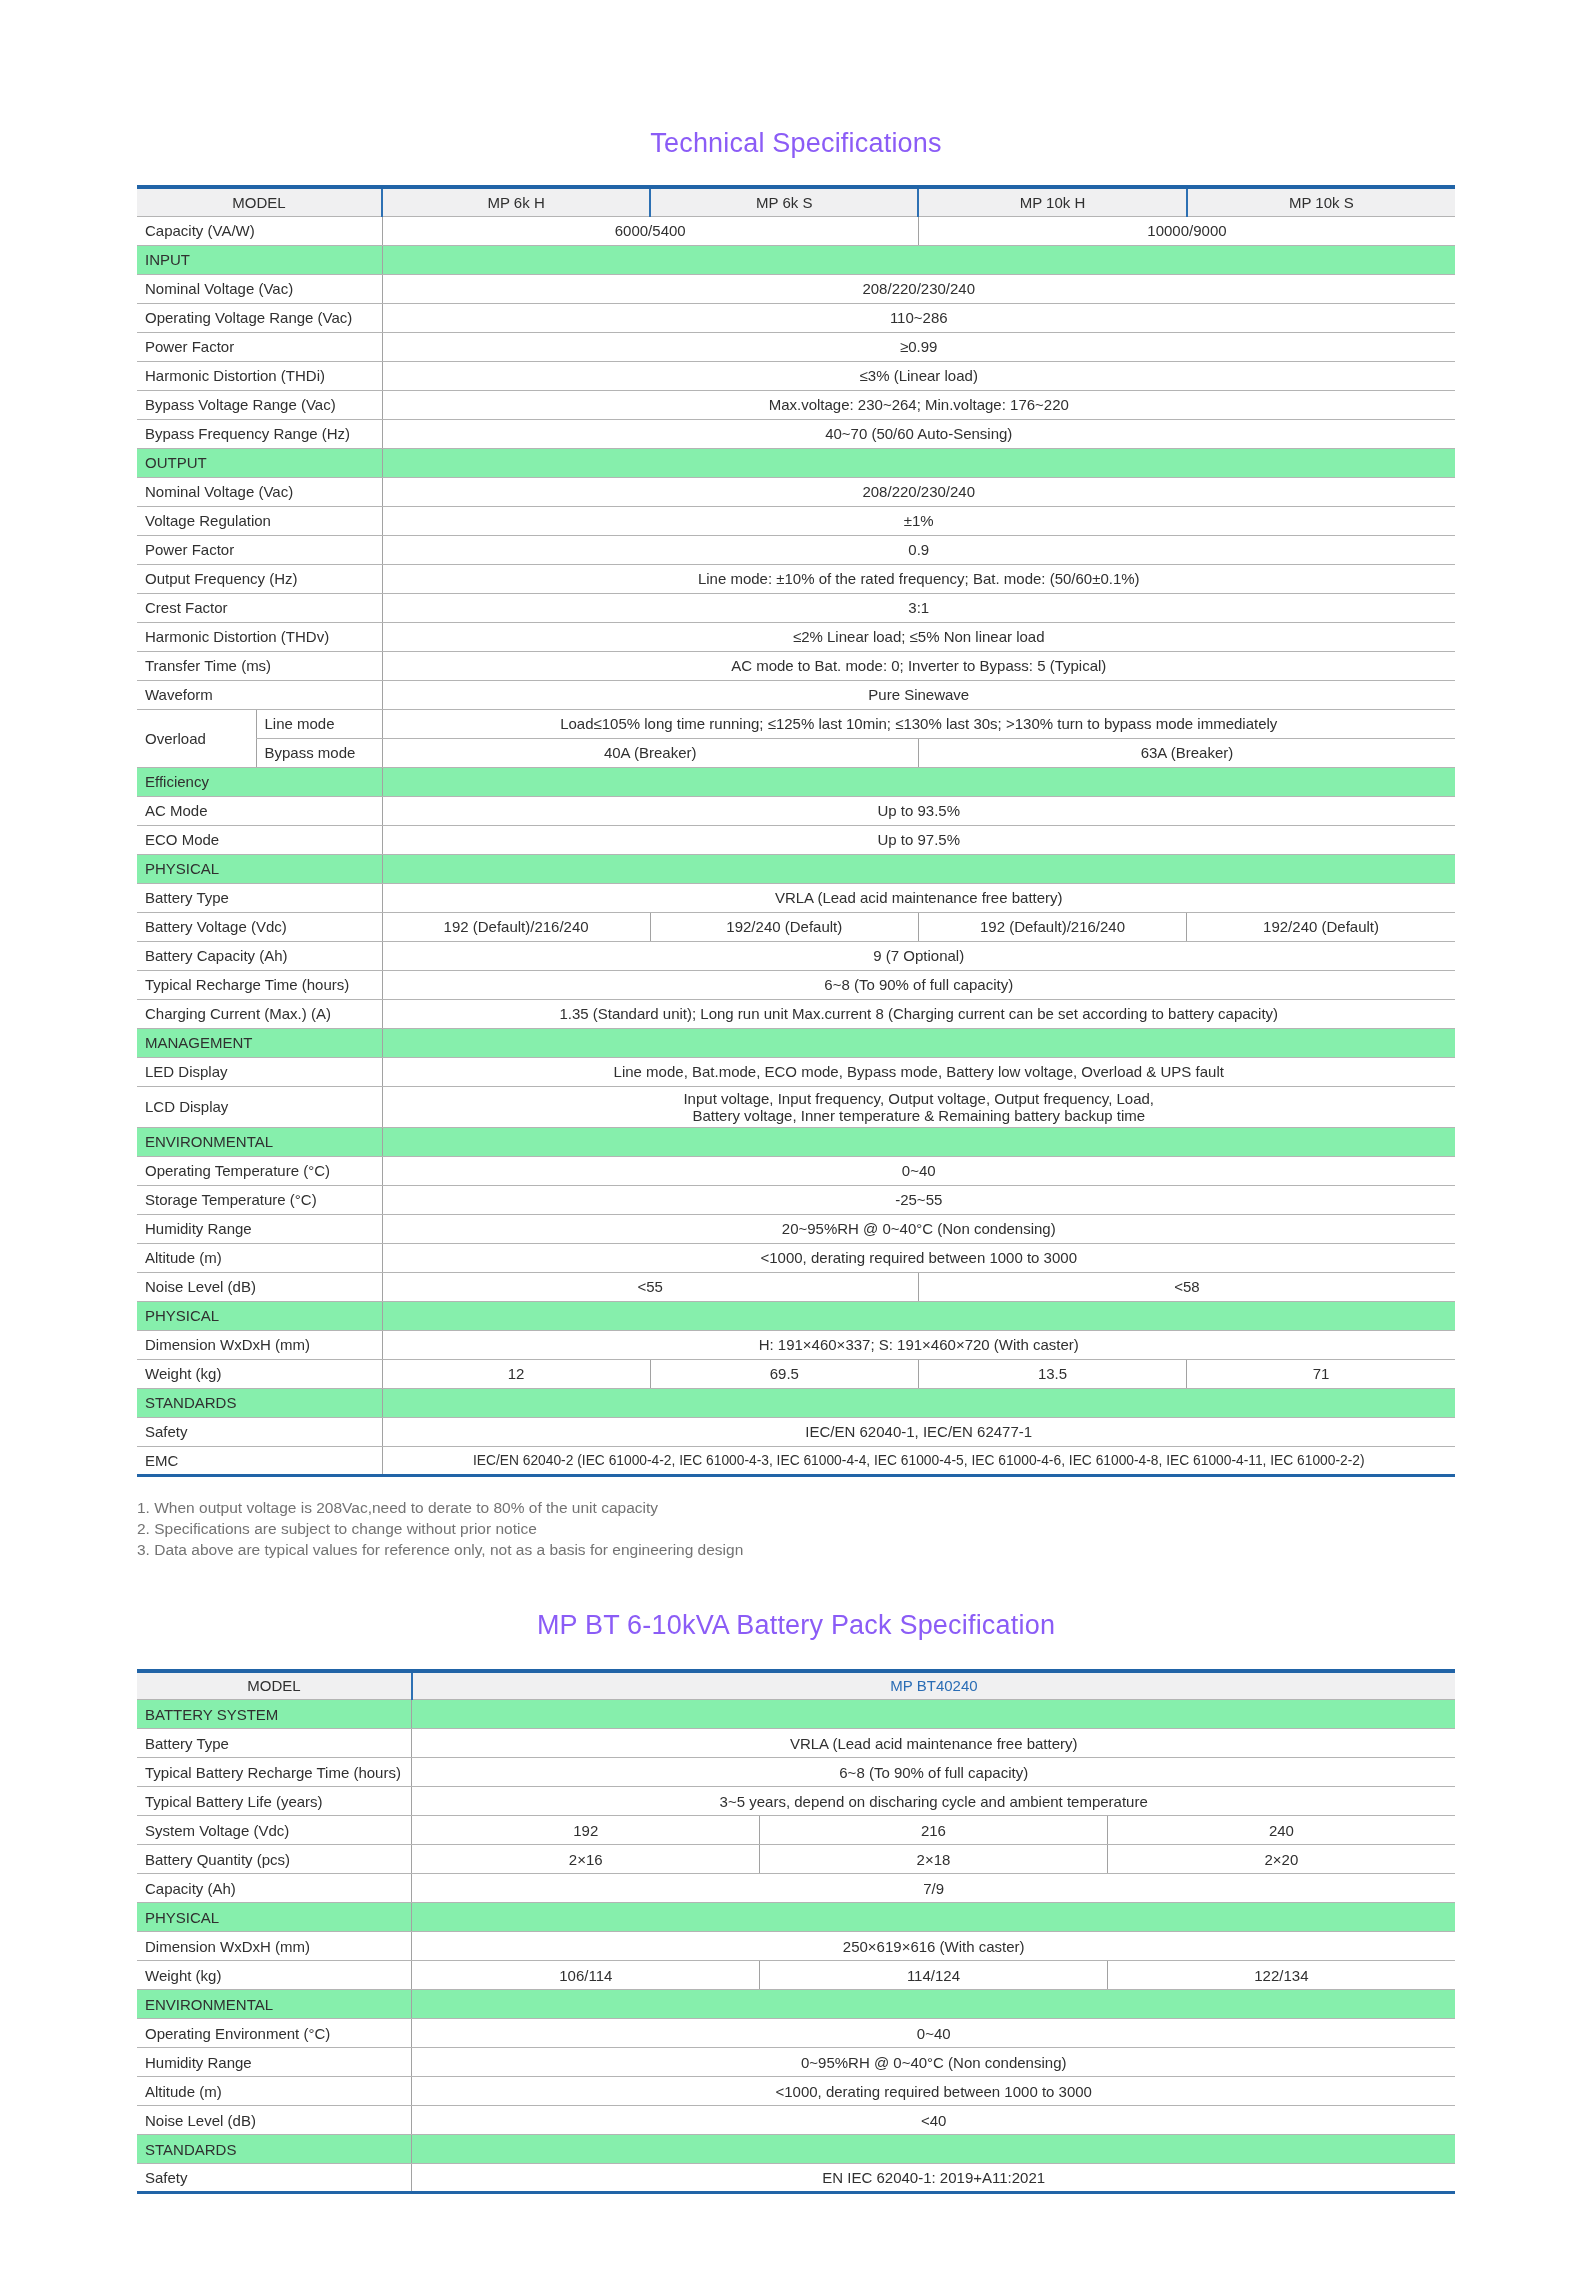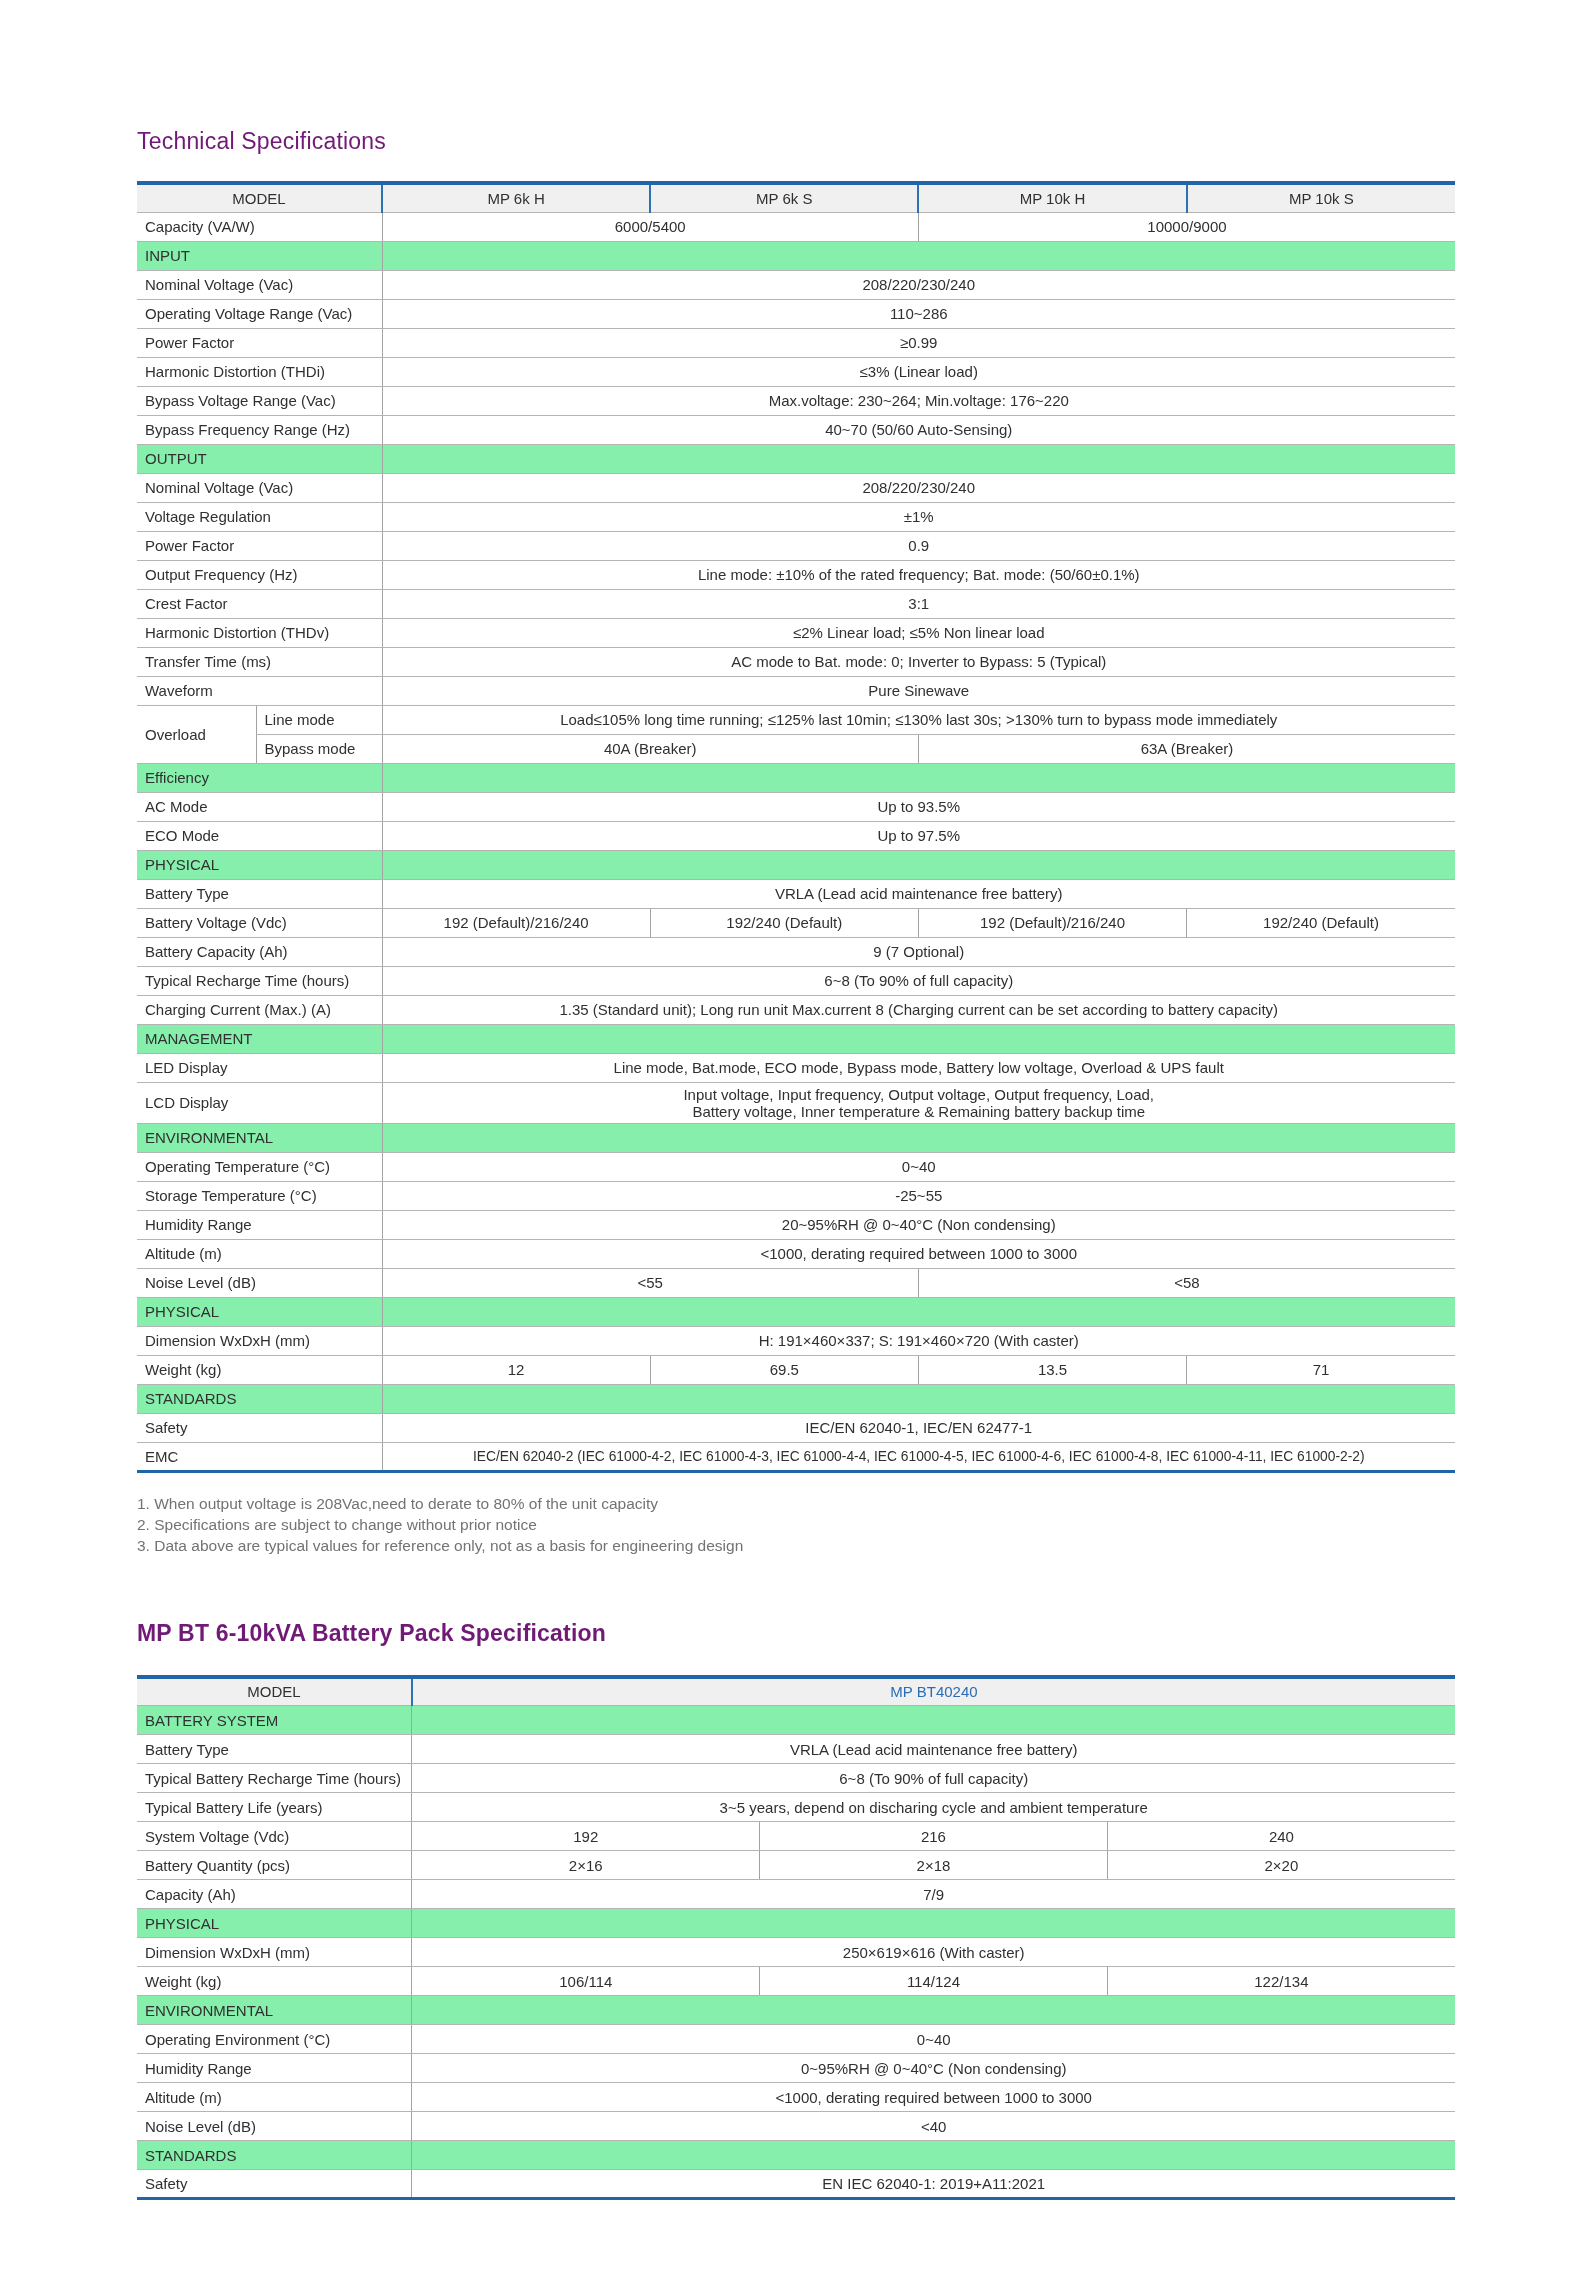--- a/index.html
+++ b/index.html
@@ -1,22 +1,22 @@
 <!DOCTYPE html>
 <html><head>
 <meta charset="utf-8">
 <style>
   html,body { margin:0; padding:0; }
   body {
     width:1588px; height:2277px; background:#ffffff;
     font-family:"Liberation Sans", sans-serif; overflow:hidden;
   }
   .content { margin-left:137px; width:1318px; padding-top:128px; }
-  .doc-title { font-size:23px; font-weight:400; color:#701a75; margin:0 0 26px 0; letter-spacing:0.2px; }
-  .doc-title.second { margin-top:64px; margin-bottom:28px;font-weight:bold; }
+  .doc-title { font-size:27px; font-weight:400; color:#8b5cf6; margin:0 0 26px 0; letter-spacing:0.2px;text-align:center; }
+  .doc-title.second { margin-top:50px; margin-bottom:28px; }
 
   table.spec {
     width:100%; border-collapse:collapse; table-layout:fixed;
     border-top:4px solid #2164a7; border-bottom:3px solid #2164a7;
   }
   table.spec td {
     box-sizing:border-box; height:29px; padding:3px 8px;
     font-size:15px; color:#303030; vertical-align:middle;
     border-bottom:1px solid #b4b4b4; word-wrap:break-word;
   }

